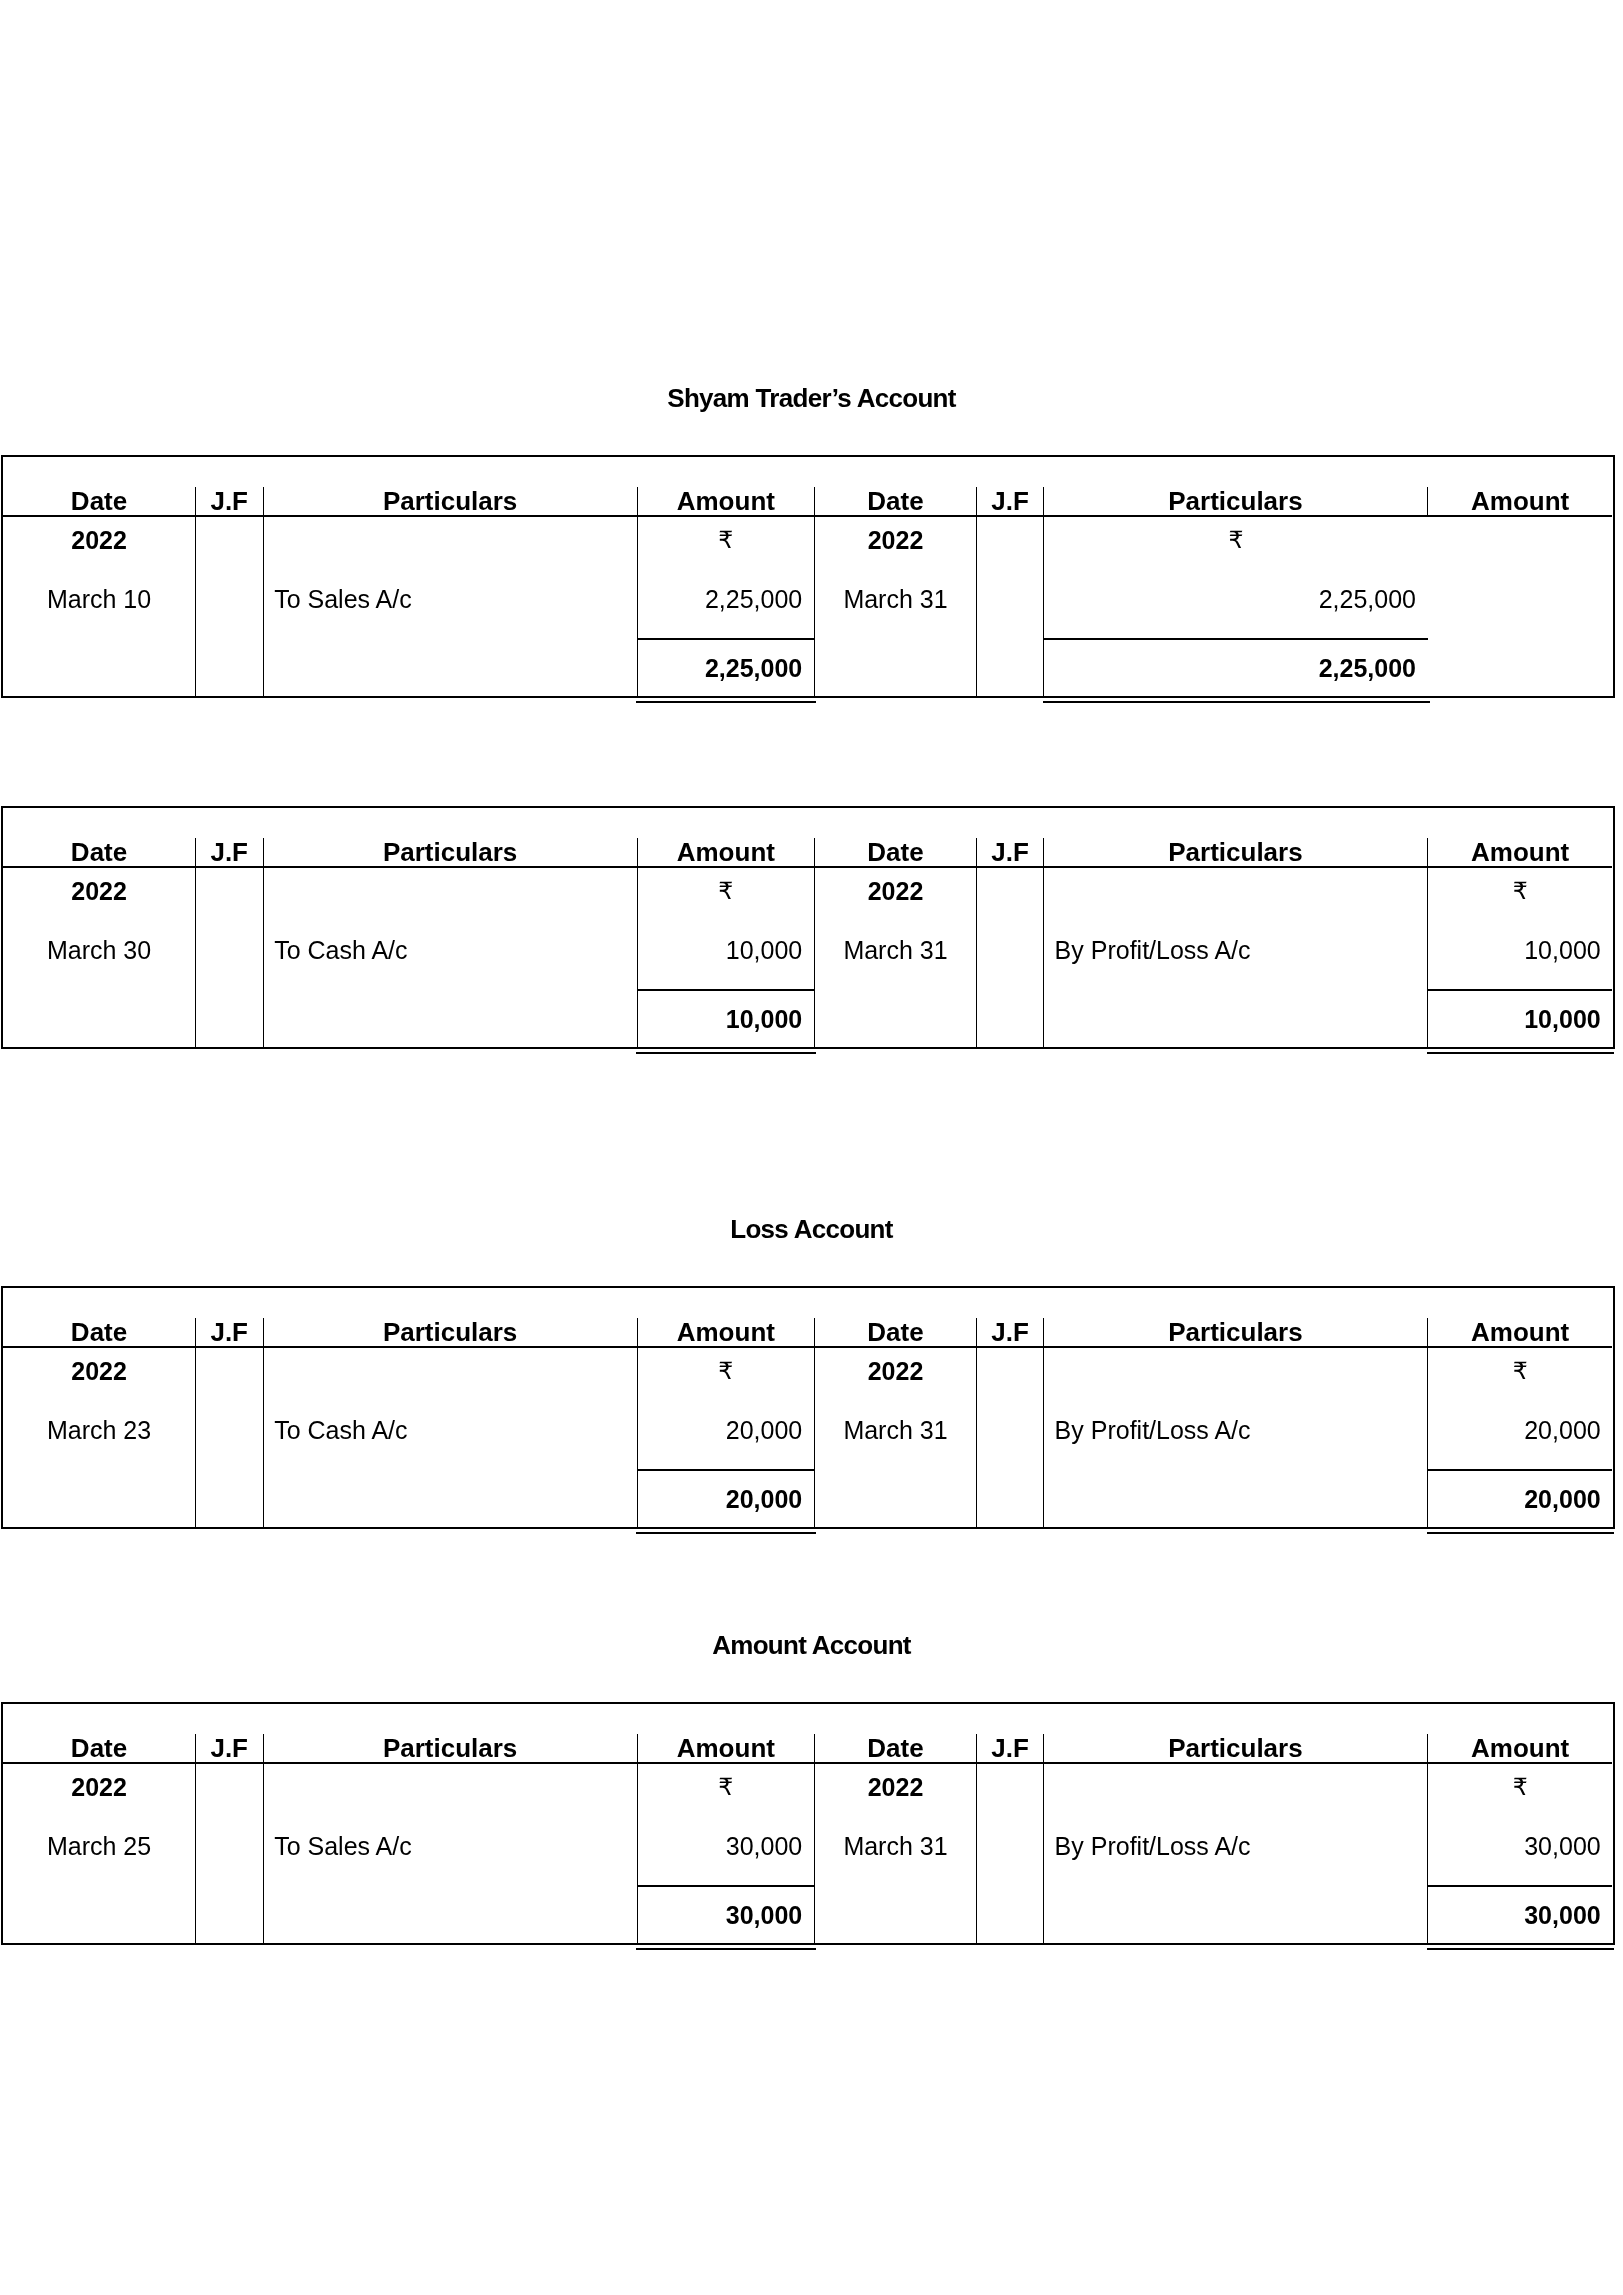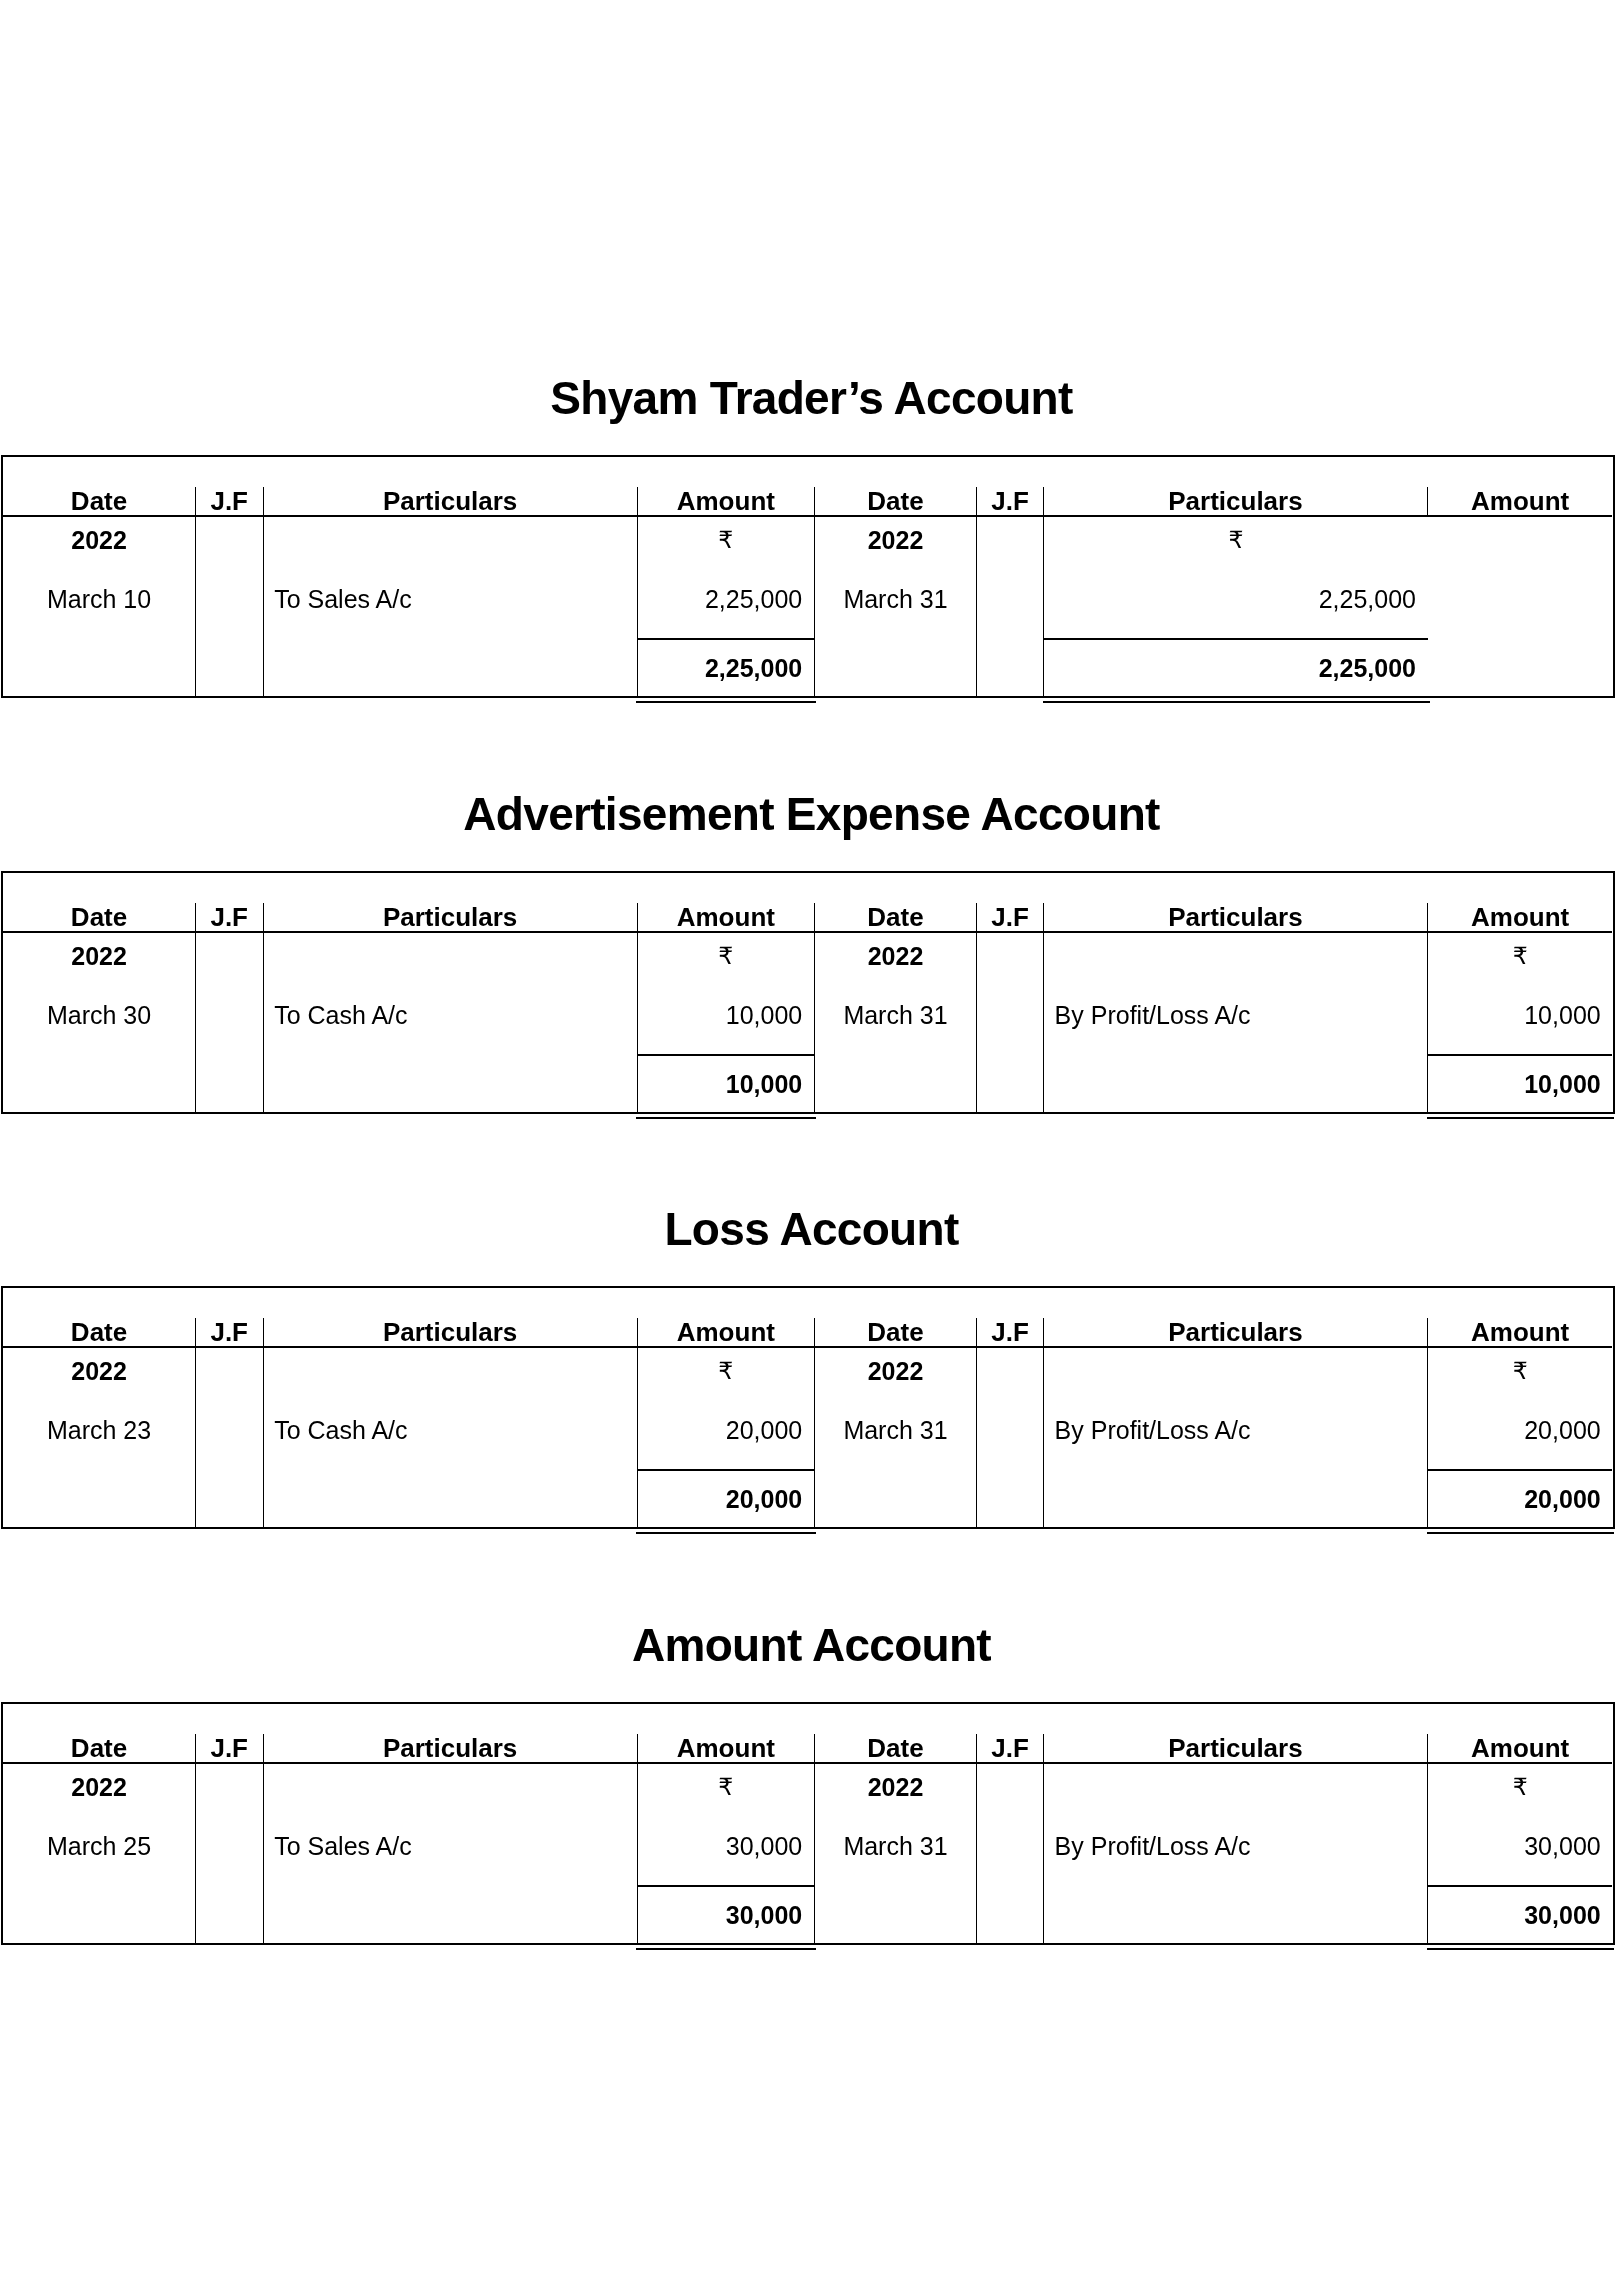--- a/index.html
+++ b/index.html
@@ -5,21 +5,21 @@
   html,body { margin:0; padding:0; background:#e8e8e8; }
   .page {
     position:relative; width:1623px; height:2295px;
     background:#ffffff; color:#000;
     font-family:"Liberation Sans","DejaVu Sans",sans-serif;
     overflow:hidden; margin:0 auto;
   }
   .account-block { position:absolute; left:0; right:0; }
   .account-title {
     margin:0; height:65px; line-height:65px;
-    text-align:center; font-size:46px; font-weight:700; letter-spacing:-0.7px;
+    text-align:center; font-size:26px; font-weight:700; letter-spacing:-0.7px;
   }
   .ledger {
     box-sizing:border-box;
     margin-left:1.3px; margin-right:8.5px; margin-top:24px;
     height:243px;
     border:2px solid #000;
     display:grid;
     grid-template-columns:295fr 104fr 573fr 272fr 248fr 103fr 588fr 283fr;
     grid-template-rows:60px 1fr;
     background:#fff;
@@ -86,21 +86,20 @@
       <div class="cell body"></div>
       <div class="cell body amount-cell last">
         <div class="rupee">₹</div>
         <div class="val">2,25,000</div>
         <div class="total-box">2,25,000</div>
       </div>
     </div>
   </section>
 
   <section class="account-block" style="top:782px">
-    <h2 class="account-title">Advertisement Expense Account</h2>
     <div class="ledger">
       <div class="cell head">Date</div>
       <div class="cell head">J.F</div>
       <div class="cell head">Particulars</div>
       <div class="cell head">Amount</div>
       <div class="cell head">Date</div>
       <div class="cell head">J.F</div>
       <div class="cell head">Particulars</div>
       <div class="cell head last">Amount</div>
 

